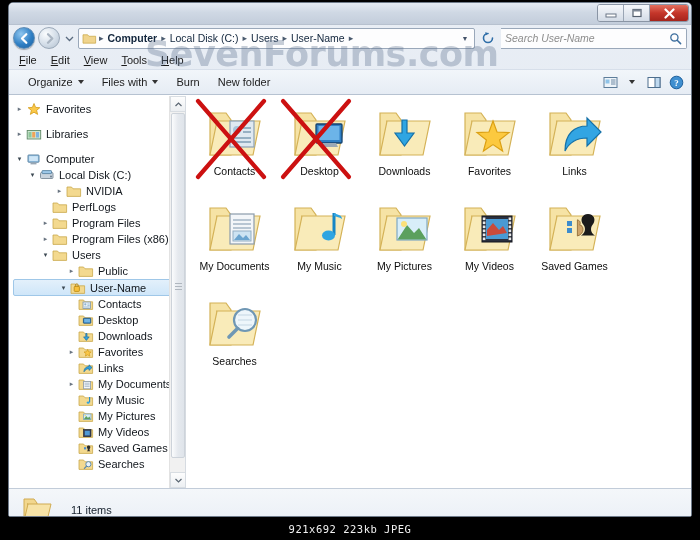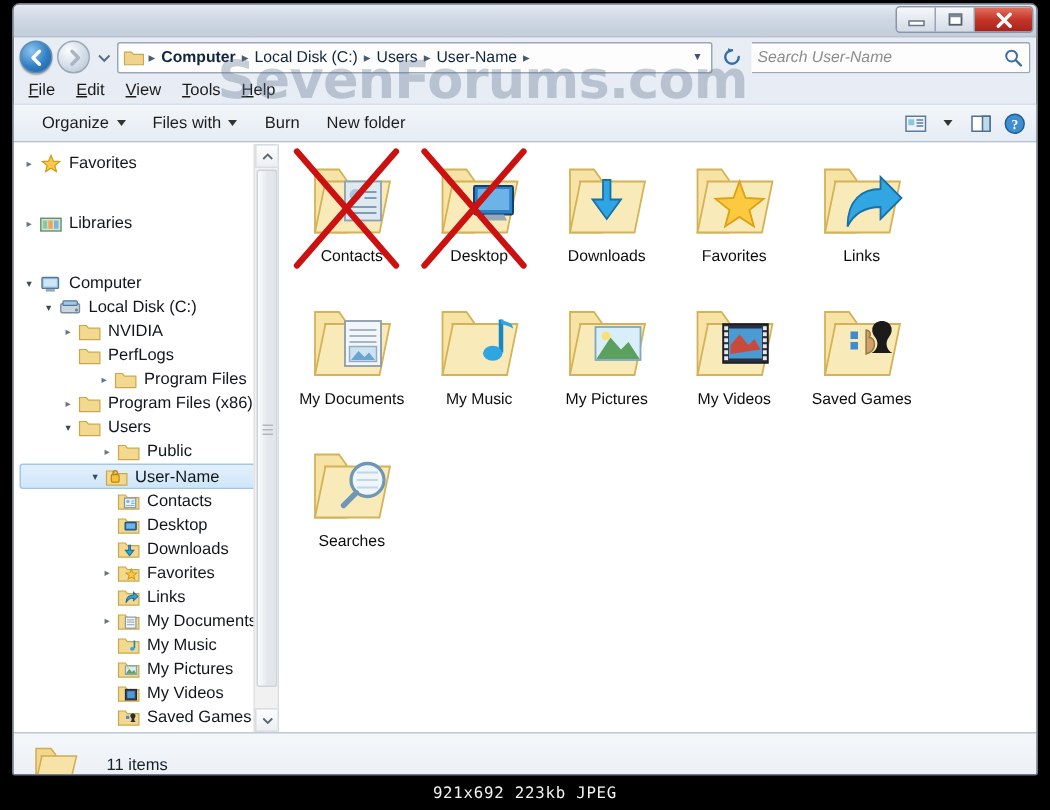--- a/index.html
+++ b/index.html
@@ -184,21 +184,21 @@
     overflow: hidden;
   }
   #treewrap { padding: 5px 0 0 0; }
   .trow {
     display: flex; align-items: center;
     height: 16px;
     font-size: 11px; color: #11161c;
     white-space: nowrap;
     cursor: pointer;
   }
-  .trow.gap { margin-top: 24px; }
+  .trow.gap { margin-top: 9px; }
   .trow.sel {
     background: linear-gradient(180deg,#e3f0fb 0%,#cfe6f9 100%);
     border: 1px solid #9fc7e8;
     border-radius: 2px;
     margin: 0 12px 0 4px;
     height: 17px;
   }
   .tarrow {
     width: 13px; flex: none;
     display: flex; align-items: center; justify-content: center;
@@ -479,35 +479,35 @@
             </div>
             <div class="trow" style="padding-left: 17px;">
               <span class="tarrow open">▾</span>
               <span class="ticon"><svg viewBox="0 0 16 14" width="16" height="14">
                   <rect x="1.5" y="4.5" width="12.5" height="6" rx="1" fill="#c9d4de" stroke="#7c8b99" stroke-width=".9"></rect>
                   <rect x="3" y="2.6" width="9.5" height="3" rx=".6" fill="#9ec9ea" stroke="#4e7899" stroke-width=".8"></rect>
                   <circle cx="12" cy="8.6" r="1" fill="#6d7d8c"></circle>
                 </svg></span>
               <span class="tlabel">Local Disk (C:)</span>
             </div>
-            <div class="trow" style="padding-left: 30px; align-items: center;">
+            <div class="trow" style="padding-left: 44px; align-items: center;">
               <span class="tarrow">▸</span>
               <span class="ticon"><svg viewBox="0 0 16 14" width="16" height="14">
                   <path d="M1 3 L5.5 3 L7 4.8 L14.6 4.8 L14.6 12.4 L1 12.4 Z" fill="#f3d98f" stroke="#c9a84c" stroke-width=".8"></path>
                 </svg></span>
               <span class="tlabel">NVIDIA</span>
             </div>
             <div class="trow" style="padding-left: 30px;">
               <span class="tarrow"></span>
               <span class="ticon"><svg viewBox="0 0 16 14" width="16" height="14">
                   <path d="M1 3 L5.5 3 L7 4.8 L14.6 4.8 L14.6 12.4 L1 12.4 Z" fill="#f3d98f" stroke="#c9a84c" stroke-width=".8"></path>
                 </svg></span>
               <span class="tlabel">PerfLogs</span>
             </div>
-            <div class="trow" style="padding-left: 30px; margin-left: 24px;">
+            <div class="trow" style="padding-left: 30px;">
               <span class="tarrow">▸</span>
               <span class="ticon"><svg viewBox="0 0 16 14" width="16" height="14">
                   <path d="M1 3 L5.5 3 L7 4.8 L14.6 4.8 L14.6 12.4 L1 12.4 Z" fill="#f3d98f" stroke="#c9a84c" stroke-width=".8"></path>
                 </svg></span>
               <span class="tlabel">Program Files</span>
             </div>
             <div class="trow" style="padding-left: 30px;">
               <span class="tarrow">▸</span>
               <span class="ticon"><svg viewBox="0 0 16 14" width="16" height="14">
                   <path d="M1 3 L5.5 3 L7 4.8 L14.6 4.8 L14.6 12.4 L1 12.4 Z" fill="#f3d98f" stroke="#c9a84c" stroke-width=".8"></path>

